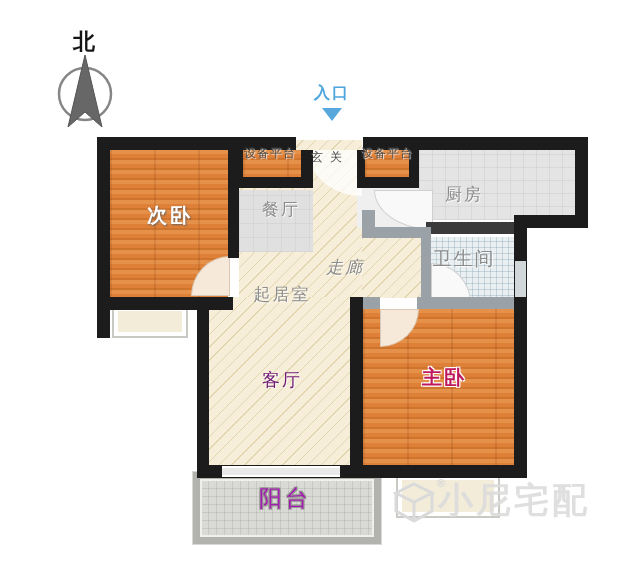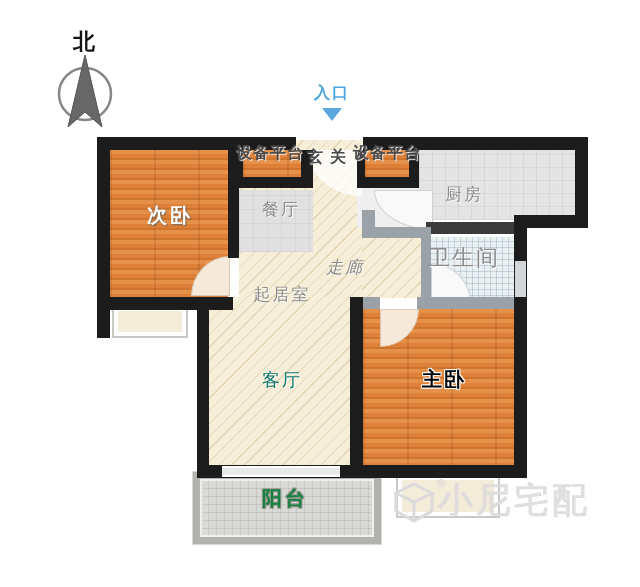--- a/index.html
+++ b/index.html
@@ -36,25 +36,25 @@
   .dwall{background:#3a3a3a;}
   
   .arc{border:1px solid #d9c9b6;}
   .arc-wood{background:#f7e9da;}
   .arc-light{background:#f9f9f9;border-color:#d0d0d0;}
   
   .lbl{position:absolute;transform:translate(-50%,-50%);white-space:nowrap;line-height:1;}
   .lbl-room{color:#8c8c8c;font-size:17px;letter-spacing:2px;text-shadow:1px 1px 0 rgba(255,255,255,.8);}
   .lbl-white{color:#ffffff;font-size:20px;letter-spacing:3px;font-weight:bold;
              text-shadow:1px 1px 2px rgba(90,90,90,.85);}
-  .lbl-dark{color:#4b4b4b;font-size:16px;font-weight:bold;letter-spacing:1px;
+  .lbl-dark{color:#4b4b4b;font-size:12px;font-weight:normal;letter-spacing:1px;
             text-shadow:1px 1px 1px rgba(255,255,255,.9);}
-  .lbl-master{color:#000000;font-size:20px;font-weight:bold;letter-spacing:2px;
-      text-shadow:-1px -1px 0 #fff,1px -1px 0 #fff,-1px 1px 0 #fff,1px 1px 0 #fff;}
-  .lbl-balcony{color:#15803d;font-size:20px;letter-spacing:3px;font-weight:bold;
+  .lbl-master{color:#be185d;font-size:20px;font-weight:bold;letter-spacing:2px;
+      text-shadow:-1px -1px 0 #fff,1px -1px 0 #fff,-1px 1px 0 #fff,1px 1px 0 #fff;font-family:Liberation Mono, monospace;}
+  .lbl-balcony{color:#a21caf;font-size:23px;letter-spacing:3px;font-weight:normal;
       text-shadow:-1px -1px 0 #9a9a96,1px -1px 0 #9a9a96,-1px 1px 0 #9a9a96,1px 1px 0 #9a9a96;}
   .lbl-entry{color:#4fa6de;font-size:16px;font-weight:bold;letter-spacing:2px;}
   .lbl-north{color:#151515;font-size:22px;font-weight:bold;}
   .lbl-wm{color:#dcdcdc;font-size:35px;font-weight:bold;letter-spacing:3px;opacity:.9;}
   .lbl-wm-r{color:#d8d8d8;font-size:11px;font-weight:bold;}
   .tri-down{width:0;height:0;border-left:10px solid transparent;border-right:10px solid transparent;
             border-top:13px solid #58a8de;}
   .window-band{background:#e9e9e9;border-top:2px solid #ffffff;border-bottom:2px solid #ffffff;}
   .bay{background:#f3ecd9;border:2px solid #c9c9c3;box-shadow:inset 0 0 0 4px #ffffff;}
   .balcony-frame{border:7px solid #b2b2ae;box-shadow:inset 0 0 0 2px #efefec, 0 0 0 1px #d8d8d4;}
@@ -122,23 +122,23 @@
   <div class="abs window-band" style="left:222px;top:466px;width:118px;height:7px;"></div>
   <div class="abs" style="left:515px;top:261px;width:11px;height:36px;background:#d2d7d9;"></div>
 
   <div class="lbl lbl-dark" style="left:270px;top:153px;">设备平台</div>
   <div class="lbl lbl-dark" style="left:330px;top:157px;letter-spacing:7px;">玄关</div>
   <div class="lbl lbl-dark" style="left:387px;top:153px;">设备平台</div>
   <div class="lbl lbl-white" style="left:170px;top:215px;">次卧</div>
   <div class="lbl lbl-room" style="left:281px;top:209px;">餐厅</div>
   <div class="lbl lbl-room" style="left:464px;top:194px;">厨房</div>
   <div class="lbl lbl-room" style="left:345px;top:267px;font-style:italic;">走廊</div>
-  <div class="lbl lbl-room" style="left:464px;top:258px;font-size:22px;">卫生间</div>
+  <div class="lbl lbl-room" style="left:464px;top:258px;font-size:19px;">卫生间</div>
   <div class="lbl lbl-room" style="left:282px;top:294px;text-align:center;">起居室</div>
-  <div class="lbl lbl-room" style="left:282px;top:380px;font-size:18px;color:#0f766e;">客厅</div>
+  <div class="lbl lbl-room" style="left:282px;top:380px;font-size:18px;color:#701a75;">客厅</div>
   <div class="lbl lbl-master" style="left:444px;top:379px;">主卧</div>
   <div class="lbl lbl-balcony" style="left:285px;top:498px;">阳台</div>
 
   <svg class="abs" style="left:390px;top:478px;" width="48" height="48" viewBox="0 0 48 48">
     <g fill="none" stroke="#dadada" stroke-width="3">
       <path d="M24 6 L42 15 L24 24 L6 15 Z"></path>
       <path d="M6 15 L6 33 L24 43 L42 33 L42 15"></path>
       <path d="M24 24 L24 43"></path>
     </g>
   </svg>

